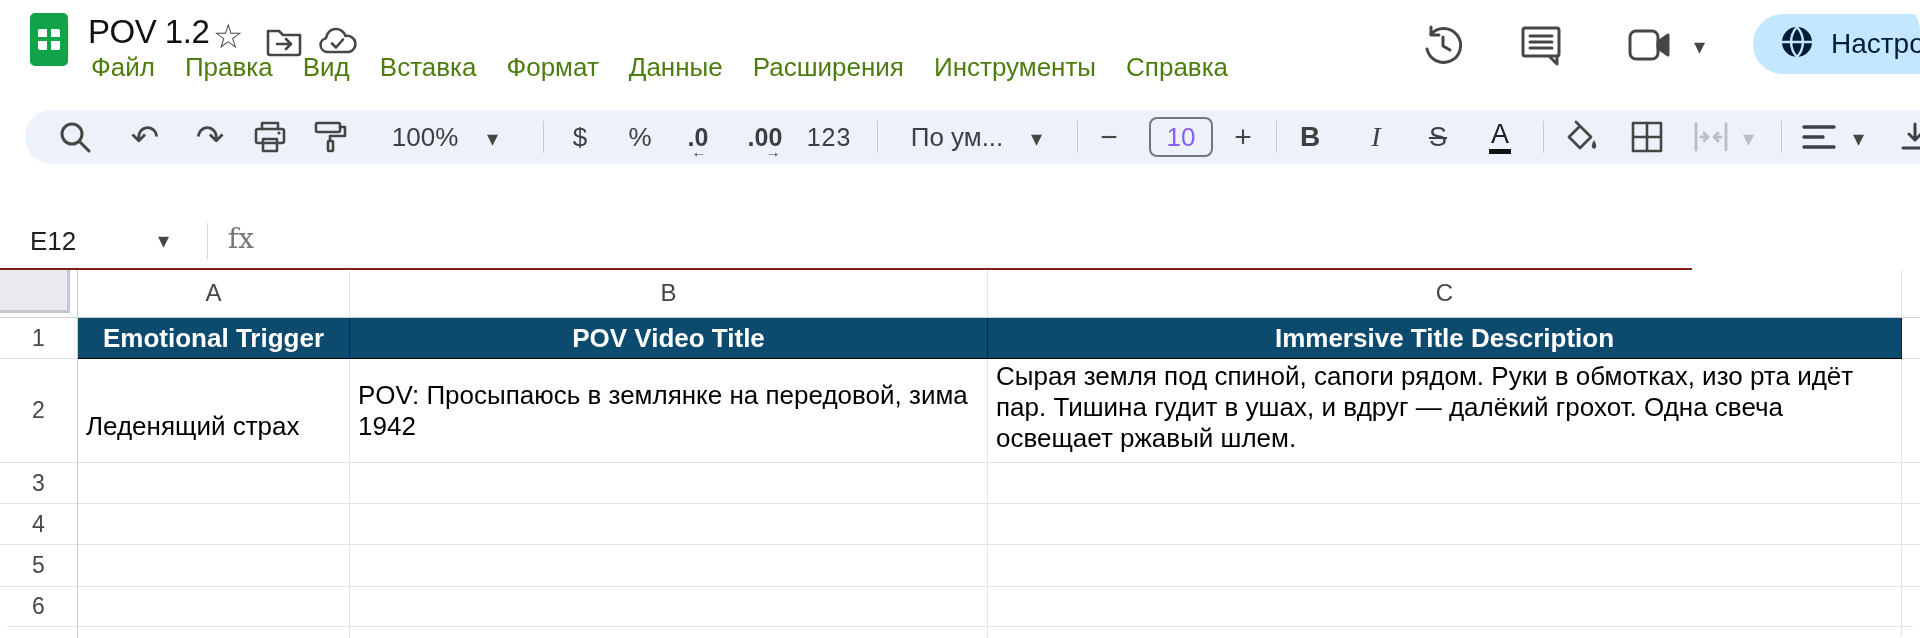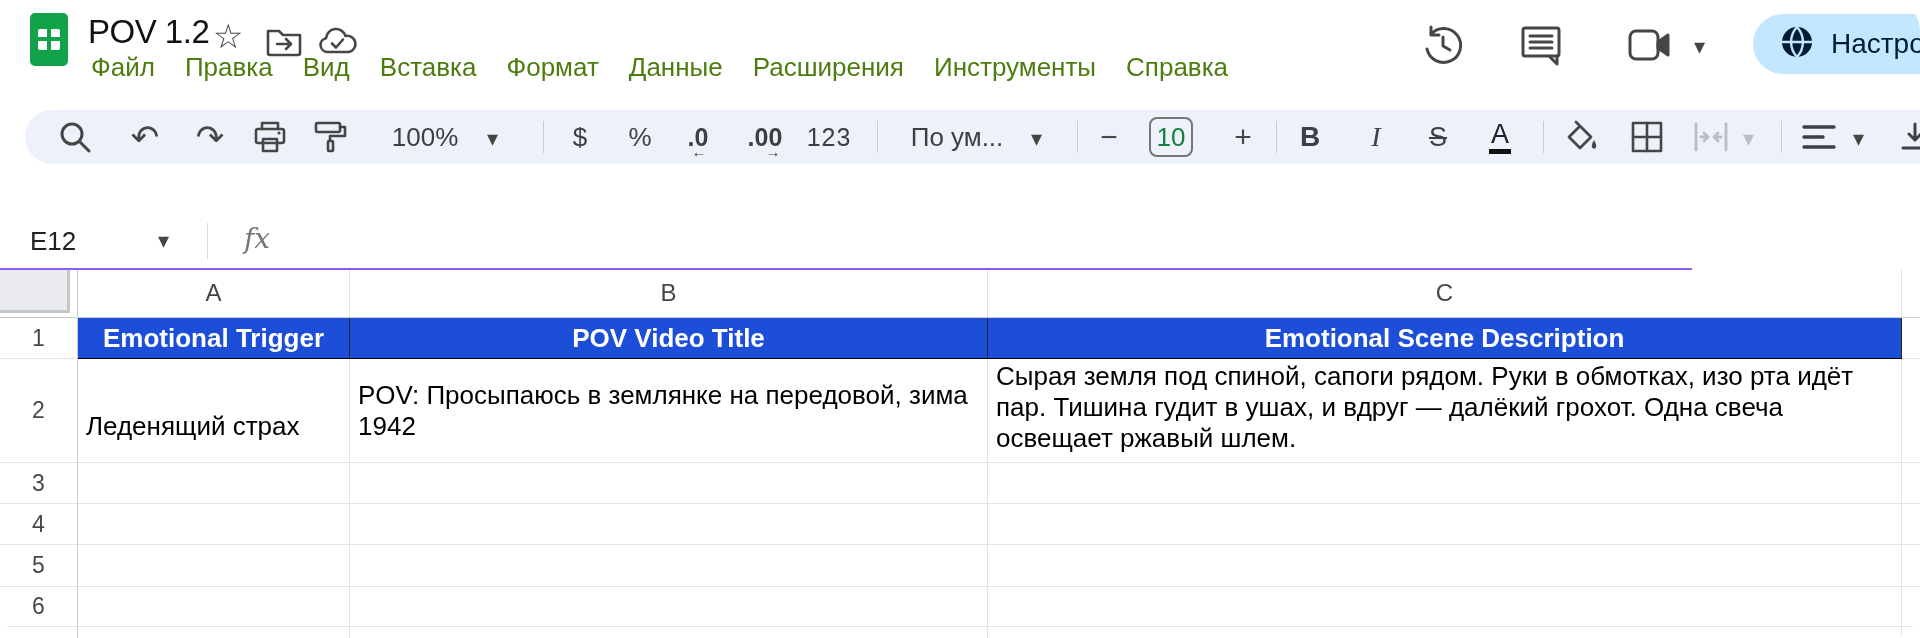--- a/index.html
+++ b/index.html
@@ -25,47 +25,47 @@
   .caret { color:#444746; font-size:22px; }
   .share-pill { position:absolute; left:1753px; top:14px; height:60px; width:260px;
     background:#c2e7ff; border-radius:40px; display:flex; align-items:center; padding-left:26px; }
   .share-pill .lbl { font-size:28px; font-weight:500; color:#001d35; margin-left:16px; white-space:nowrap; }
   
   .toolbar { position:absolute; left:25px; top:110px; width:1960px; height:54px;
     background:#edf2fa; border-radius:27px; }
   .ti { position:absolute; top:0; height:54px; display:flex; align-items:center; justify-content:center; color:#444746; }
   .tsep { position:absolute; top:11px; width:1px; height:32px; background:#c7cad1; }
   .ttxt { font-size:26px; color:#3c4043; }
-  .num-box { position:absolute; top:7px; width:44px; height:40px; border:2px solid #747775; border-radius:8px;
-    display:flex; align-items:center; justify-content:center; font-size:26px; color:#15803d; }
+  .num-box { position:absolute; top:7px; width:64px; height:40px; border:2px solid #747775; border-radius:8px;
+    display:flex; align-items:center; justify-content:center; font-size:26px; color:#8b5cf6; }
   .dec { position:relative; font-size:25px; font-weight:700; color:#3c4043; }
   .dec .mini { position:absolute; font-size:15px; font-weight:400; bottom:-8px; }
   .b-btn { font-size:28px; font-weight:700; color:#3c4043; }
   .i-btn { font-size:28px; font-style:italic; font-family:"Liberation Serif", serif; color:#3c4043; }
   .s-btn { font-size:27px; text-decoration:line-through; color:#3c4043; }
   .a-btn { font-size:27px; color:#202124; border-bottom:5px solid #111; line-height:1.0; padding:0 2px 1px 2px; }
   .gray { color:#b9bdc4; }
   
-  .fbar { position:absolute; left:0; top:212px; width:1692px; height:58px; border-bottom:2px solid #8b5cf6;padding-left:18px; }
+  .fbar { position:absolute; left:0; top:212px; width:1692px; height:58px; border-bottom:2px solid #7f1d1d;padding-left:18px; }
   .cellref { position:absolute; left:30px; top:14px; font-size:26px; color:#202124; }
   .fb-caret { position:absolute; left:158px; top:16px; }
   .fb-sep { position:absolute; left:207px; top:11px; width:1px; height:36px; background:#d8dadd; }
-  .fx { position:absolute; left:244px; top:10px; font-family:"DejaVu Serif", serif; font-style:italic; font-size:28px; color:#747775; }
+  .fx { position:absolute; left:228px; top:10px; font-family:"DejaVu Serif", serif; font-size:28px; color:#747775; }
   
   .grid { position:absolute; left:0; top:270px; width:1940px; height:368px; overflow:hidden;
     display:grid; grid-template-columns:78px 272px 638px 914px 38px;
     grid-template-rows:48px 41px 104px 41px 41px 42px 40px 20px; }
   .gc { background:#fff; border-right:1px solid #e1e3e6; border-bottom:1px solid #e1e3e6; overflow:hidden; }
   .ch { font-size:24px; color:#444746; text-align:center; line-height:46px; border-bottom:1px solid #c9ccd0; }
   .rn { font-size:23px; color:#45484b; text-align:center; display:flex; align-items:center; justify-content:center;
     border-right:1px solid #c9ccd0; }
   .corner { position:relative; border-bottom:1px solid #c9ccd0; border-right:1px solid #c9ccd0; }
   .corner-inner { position:absolute; left:0; top:0; width:70px; height:43px; background:#e9ebee;
     border-right:3px solid #c4c7cb; border-bottom:3px solid #c4c7cb; }
-  .hdr-black { background:#1d4ed8; color:#fff; font-weight:700; font-size:26px; text-align:center; line-height:40px;
+  .hdr-black { background:#0c4a6e; color:#fff; font-weight:700; font-size:26px; text-align:center; line-height:40px;
     border-right:1px solid #222; border-bottom:1px solid #000; white-space:nowrap; }
   .cell-txt { font-size:26px; line-height:31px; color:#000; padding:0 10px 0 8px; }
   .pad-a { padding-top:52px; }
   .pad-b { padding-top:21px; }
   .pad-c { padding-top:2px; }
   svg { stroke-linecap:round; stroke-linejoin:round; }
 </style>
 </head>
 <body>
 
@@ -237,21 +237,21 @@
         <div class="corner-inner"></div>
       </div>
     <div class="gc ch">A</div>
     <div class="gc ch">B</div>
     <div class="gc ch">C</div>
     <div class="gc ch"></div>
 
     <div class="gc rn">1</div>
     <div class="gc hdr-black">Emotional Trigger</div>
     <div class="gc hdr-black">POV Video Title</div>
-    <div class="gc hdr-black">Emotional Scene Description</div>
+    <div class="gc hdr-black">Immersive Title Description</div>
     <div class="gc"></div>
 
     <div class="gc rn">2</div>
     <div class="gc cell-txt pad-a">Леденящий страх</div>
     <div class="gc cell-txt pad-b">POV: Просыпаюсь в землянке на передовой, зима 1942</div>
     <div class="gc cell-txt pad-c">Сырая земля под спиной, сапоги рядом. Руки в обмотках, изо рта идёт пар. Тишина гудит в ушах, и вдруг — далёкий грохот. Одна свеча освещает ржавый шлем.</div>
     <div class="gc"></div>
 
     <div class="gc rn">3</div>
     <div class="gc"></div>

